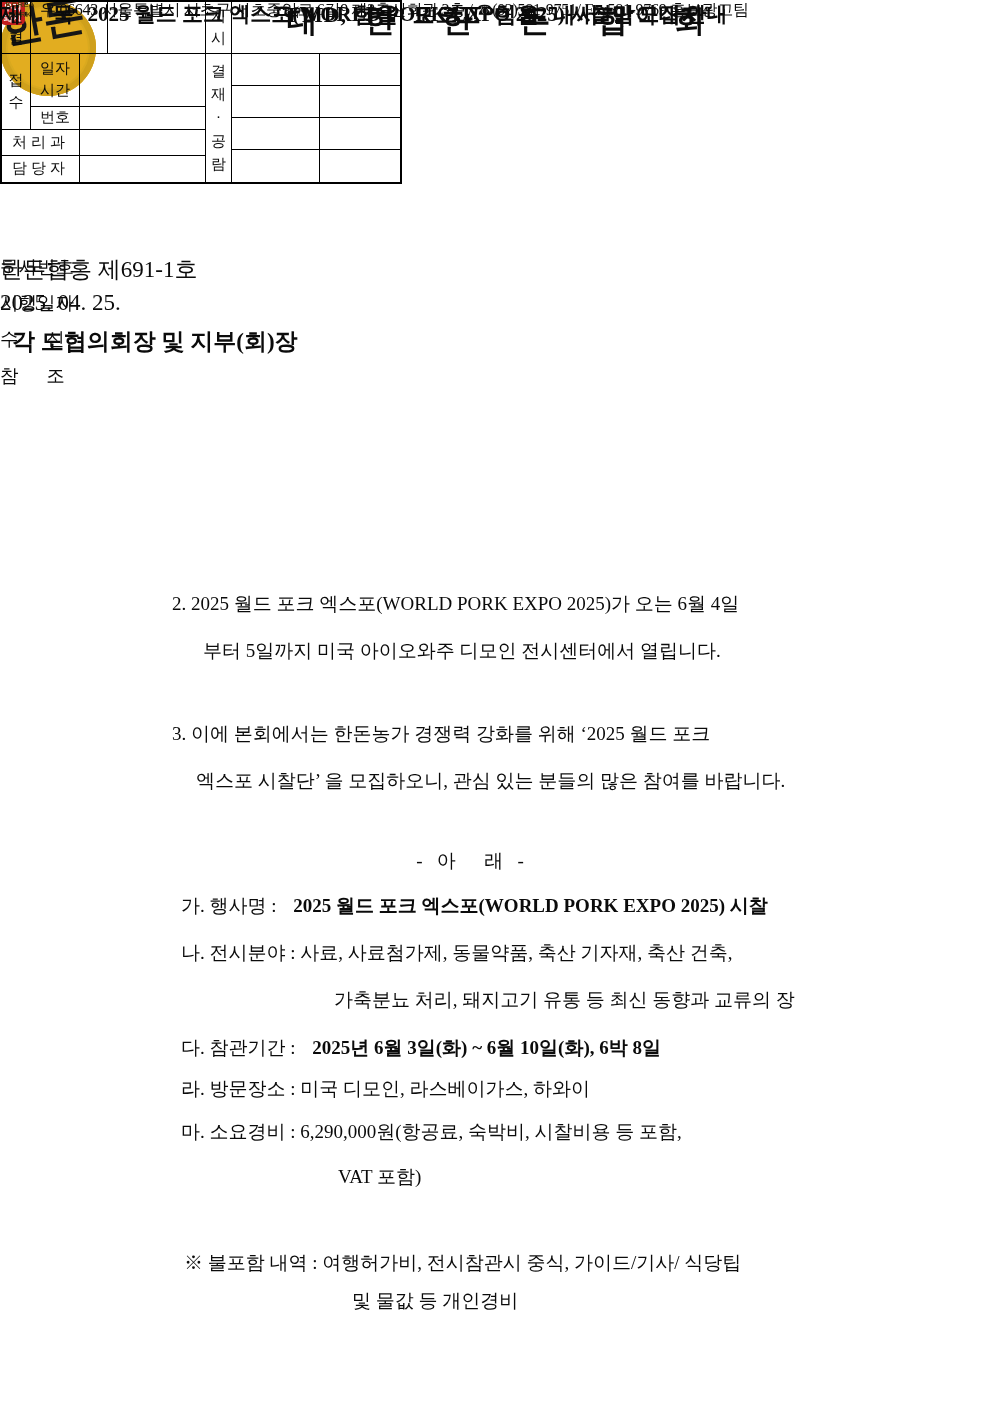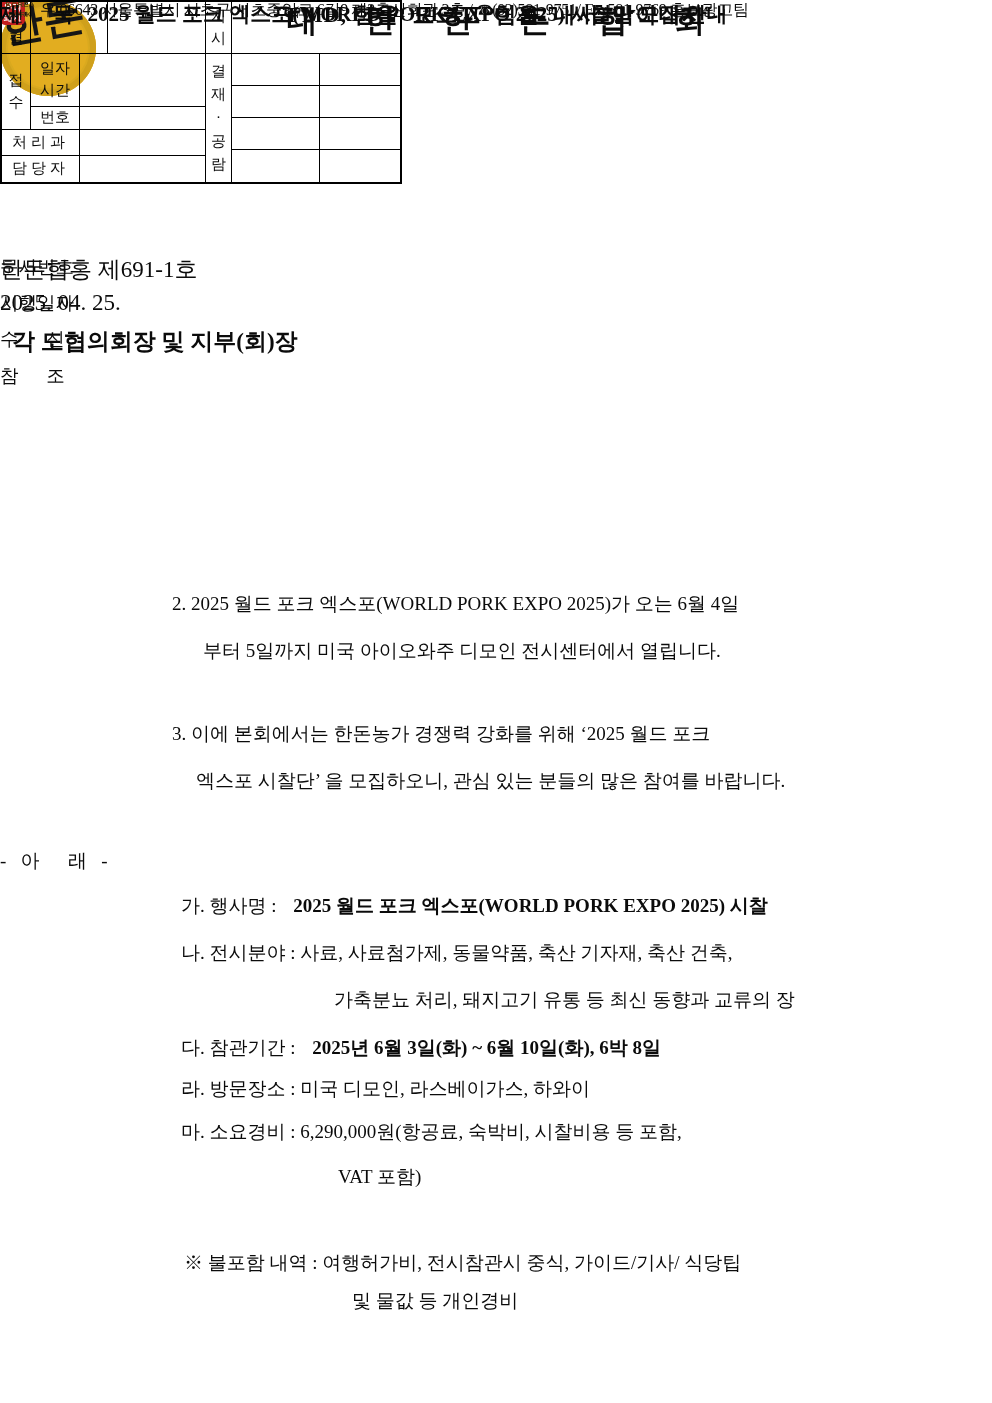--- a/index.html
+++ b/index.html
@@ -67,21 +67,21 @@
   .dept-cell { letter-spacing:4px; }
 
   
   .subject { position:absolute; left:95; top:458; font-size:21px; font-weight:bold; white-space:pre; }
   .subject-label { margin-right:14px; white-space:pre; }
   .title-rule { position:absolute; left:85; top:497; width:820; height:3px; background:#000; }
 
   
   .line { position:absolute; font-size:19px; white-space:pre; }
   .bold { font-weight:bold;padding-left:12px; }
-  .center-line { position:absolute; left:0; width:940px; text-align:left; font-size:19px; white-space:pre;font-family:Liberation Serif, serif; }
+  .center-line { position:absolute; left:0; width:940px; text-align:center; font-size:19px; white-space:pre;font-family:Liberation Serif, serif; }
 </style>
 </head>
 <body>
 
 <div class="page">
 
   <div class="kppa-logo">
     <div class="kppa-leaf left"></div>
     <div class="kppa-leaf right"></div>
     <div class="kppa-red"></div>

